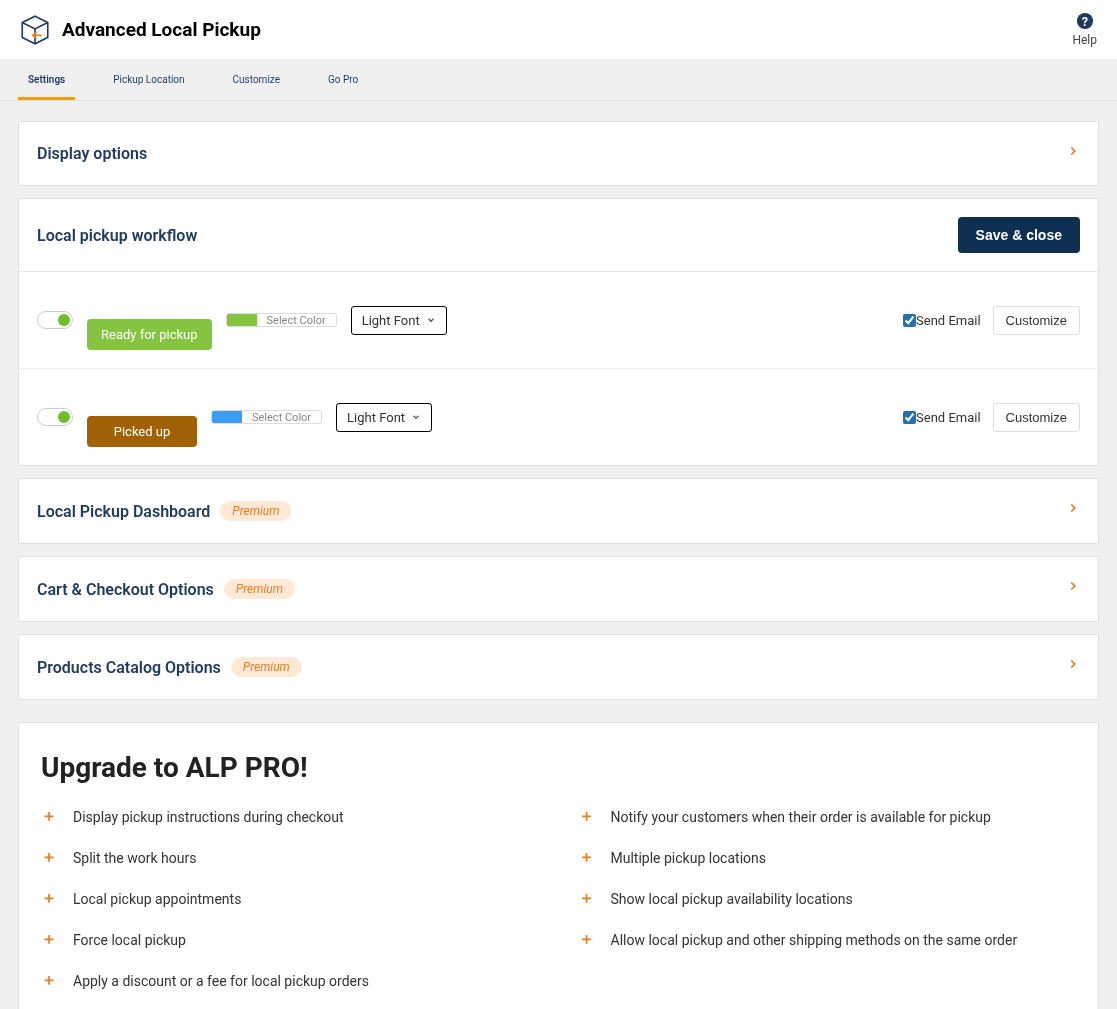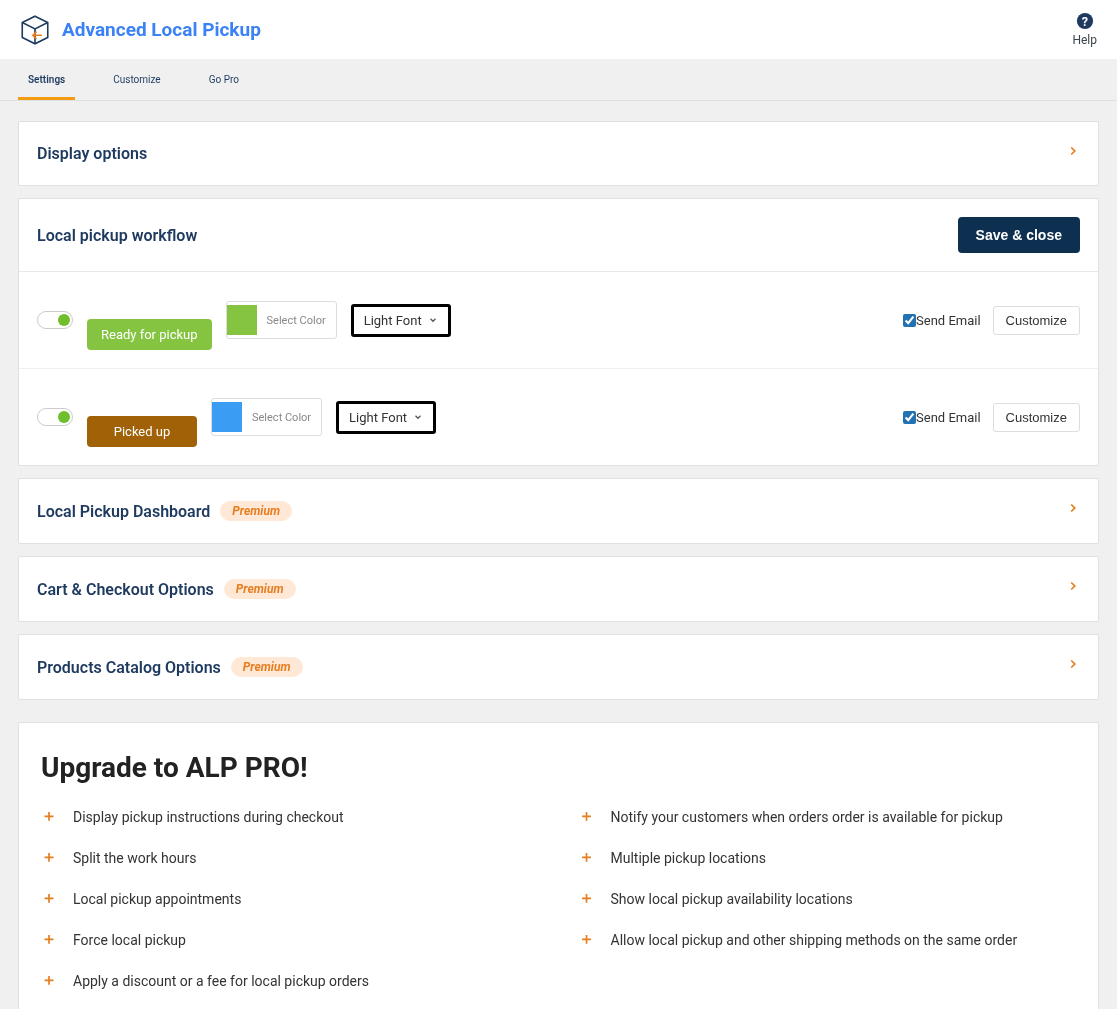--- a/index.html
+++ b/index.html
@@ -12,21 +12,21 @@
 .header {
   background: #fff;
   display: flex;
   align-items: center;
   justify-content: space-between;
   padding: 12px 20px 12px 18px;
   border-bottom: 1px solid #f0f0f1;
 }
 .header-left { display: flex; align-items: center; gap: 10px; }
 .logo-svg { width: 34px; height: 34px; }
-.app-title { font-size: 19px; font-weight: 700; color: #3b82f6; }
+.app-title { font-size: 19px; font-weight: 700; color: #000000; }
 .help-wrap { text-align: center; font-size: 12px; color: #3c434a; }
 .help-icon { font-size: 18px; color: #1e3a5f; line-height: 1; }
 
 .tabs {
   display: flex;
   padding-left: 18px;
   border-bottom: 1px solid #e0e0e0;
   background: #f0f0f1;
   gap: 28px;
 }
@@ -64,21 +64,21 @@
   align-items: center;
   gap: 10px;
 }
 .premium-badge {
   font-size: 12px;
   font-style: italic;
   color: #e67e22;
   background: #ffe8d6;
   padding: 3px 12px;
   border-radius: 12px;
-  font-weight: 700;
+  font-weight: 400;
 }
 .chevron { color: #e67e22; }
 
 .workflow-header {
   display: flex;
   align-items: center;
   justify-content: space-between;
   padding: 18px 18px;
   border-bottom: 1px solid #e8e8e8;
 }
@@ -129,29 +129,29 @@
 }
 .pill-green { background: #85c441; }
 .pill-blue { background: #a16207; }
 
 .color-select {
   display: flex;
   align-items: center;
   border: 1px solid #ddd;
   border-radius: 3px;
   overflow: hidden;
-  height: 38px;
+  height: 14px;
 }
 .color-swatch { width: 30px; height: 30px; }
 .swatch-green { background: #85c441; }
 .swatch-blue { background: #3a9cf3; }
 .color-label { font-size: 11px; color: #888; padding: 0 10px; }
 
 .font-select {
-  border: 3px solid #000000;
+  border: 1px solid #000000;
   border-radius: 3px;
   padding: 6px 10px;
   font-size: 13px;
   color: #333;
   display: flex;
   align-items: center;
   gap: 6px;
   cursor: pointer;
 }
 
@@ -220,20 +220,21 @@
           <circle cx="10" cy="10" r="9" fill="#1e3a5f"></circle>
           <text x="10" y="15" text-anchor="middle" fill="#fff" font-size="14" font-weight="bold">?</text>
         </svg>
     </div>
     <div>Help</div>
   </div>
 </div>
 
 <div class="tabs">
   <div class="tab active">Settings</div>
+  <div class="tab">Pickup Location</div>
   <div class="tab">Customize</div>
   <div class="tab">Go Pro</div>
 </div>
 
 <div class="content">
 
   <div class="panel">
     <div class="panel-header">
       <div class="panel-title">Display options</div>
       <span class="chevron">
@@ -362,21 +363,21 @@
             <span>Force local pickup</span>
           </div>
         <div class="feature-item" style="margin-top:20px">
             <span class="plus-ic">＋</span>
             <span>Apply a discount or a fee for local pickup orders</span>
           </div>
       </div>
       <div>
         <div class="feature-item">
             <span class="plus-ic">＋</span>
-            <span>Notify your customers when orders order is available for pickup</span>
+            <span>Notify your customers when their order is available for pickup</span>
           </div>
         <div class="feature-item" style="margin-top:20px">
             <span class="plus-ic">＋</span>
             <span>Multiple pickup locations</span>
           </div>
         <div class="feature-item" style="margin-top:20px">
             <span class="plus-ic">＋</span>
             <span>Show local pickup availability locations</span>
           </div>
         <div class="feature-item" style="margin-top:20px">

